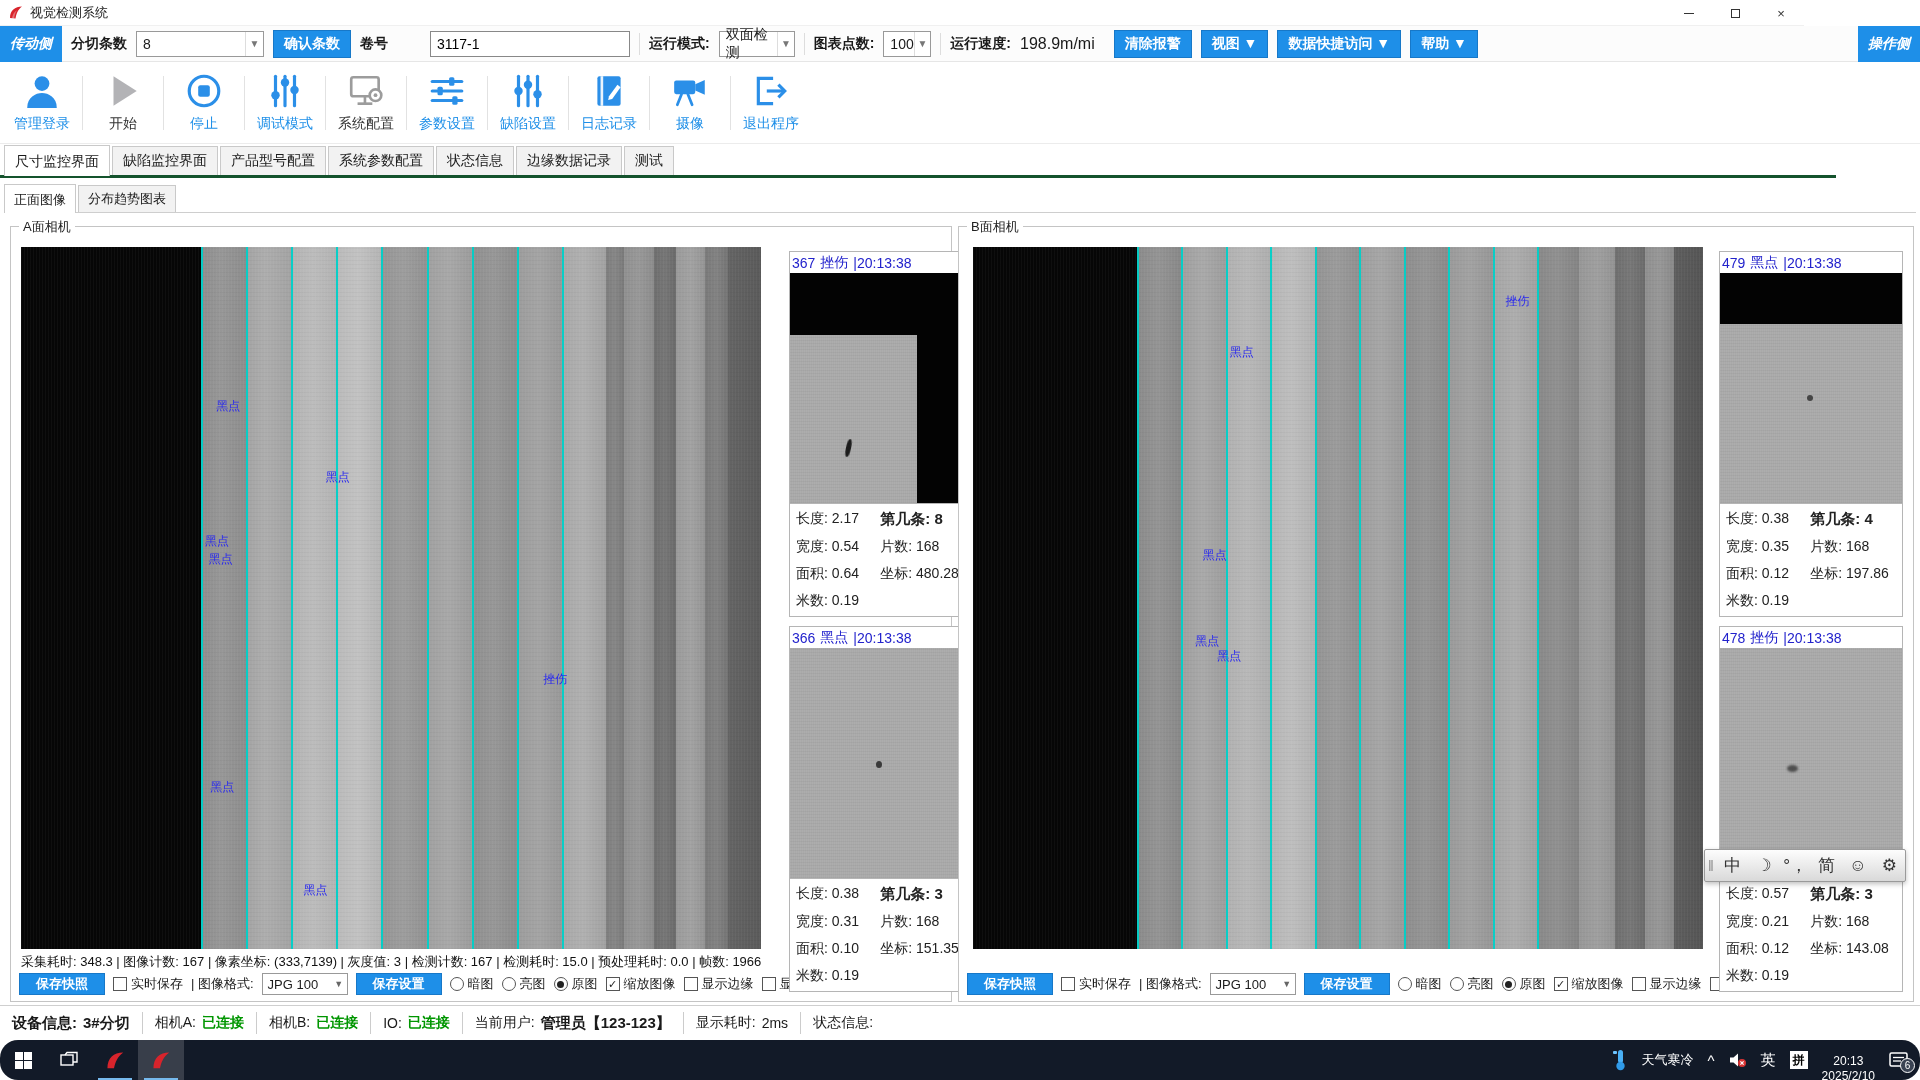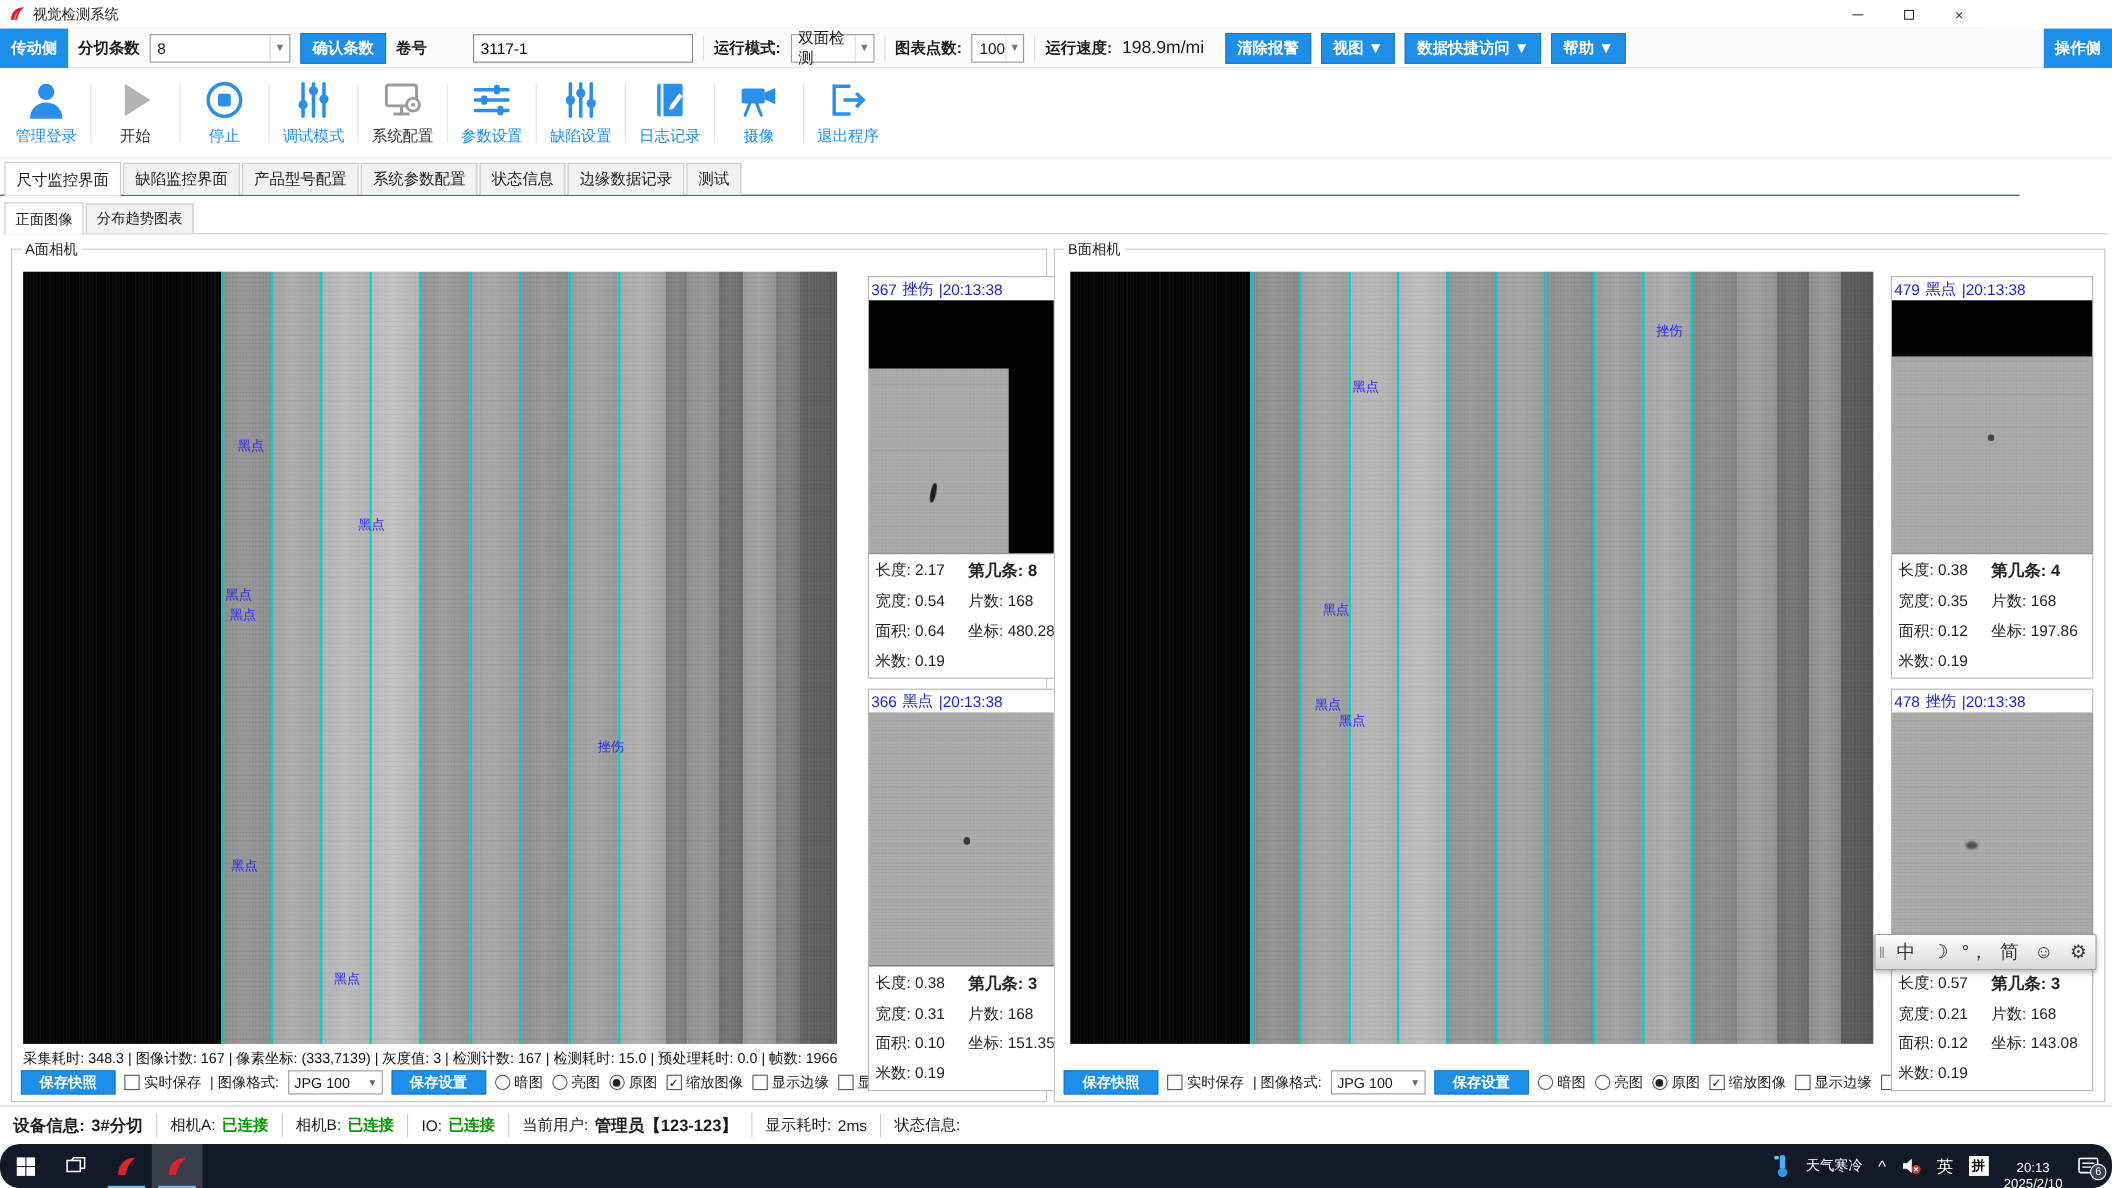--- a/index.html
+++ b/index.html
@@ -32,34 +32,34 @@
   .btn-blue.flat{border:none;}
   .tb-label{font-size:14px;font-weight:bold;white-space:nowrap;}
   .combo{height:26px;border:1px solid #999;background:#fff;display:inline-flex;
     align-items:center;font-size:14px;position:relative;padding-left:6px;}
   .combo .arr{width:18px;height:100%;border-left:1px solid #ddd;display:flex;
     align-items:center;justify-content:center;color:#777;font-size:10px;margin-left:auto;}
   .tb-input{height:26px;border:1px solid #888;background:#fff;font-size:14px;padding:0 6px;
     font-family:"Liberation Sans","DejaVu Sans",sans-serif;margin-left:33px;}
   .vsep{width:1px;height:22px;background:#ddd;}
   .speed-val{font-size:16px;}
-  .leftedge{height:36px;display:flex;align-items:center;align-self:stretch;border-radius:0;}
+  .leftedge{height:36px;display:flex;align-items:center;align-self:stretch;border-radius:0;font-style:italic;}
 
   
   .iconbar{position:absolute;left:0;top:62px;width:1920px;height:82px;background:#fff;
     border-bottom:1px solid #ececec;display:flex;align-items:center;padding-left:6px;}
   .icon-item{width:72px;display:flex;flex-direction:column;align-items:center;gap:5px;cursor:pointer;}
   .icon-item svg{width:38px;height:38px;}
   .icon-item .ilab{font-size:14px;color:var(--accent);white-space:nowrap;}
   .icon-item.gray .ilab{color:#333;}
   .icon-sep{width:1px;height:54px;background:#e2e2e2;margin:0 4px;}
 
   
   .tabrow{position:absolute;left:0;top:150px;width:1836px;height:28px;display:flex;
-    align-items:flex-end;padding-left:4px;border-bottom:1px solid #14532d;}
+    align-items:flex-end;padding-left:4px;border-bottom:3px solid #14532d;}
   .tab{font-size:14px;padding:5px 10px;border:1px solid #c9c9c9;border-bottom:none;
     background:#f2f2f2;margin-right:2px;cursor:pointer;white-space:nowrap;}
   .tab.active{background:#fff;position:relative;top:1px;padding-top:7px;}
   .subtabrow{position:absolute;left:4px;top:186px;width:1912px;height:27px;display:flex;
     align-items:flex-end;border-bottom:1px solid #cecece;}
   .subtab{font-size:13px;padding:4px 9px;border:1px solid #c9c9c9;border-bottom:none;
     background:#f2f2f2;margin-right:2px;cursor:pointer;}
   .subtab.active{background:#fff;position:relative;top:1px;padding-top:6px;}
 
   

